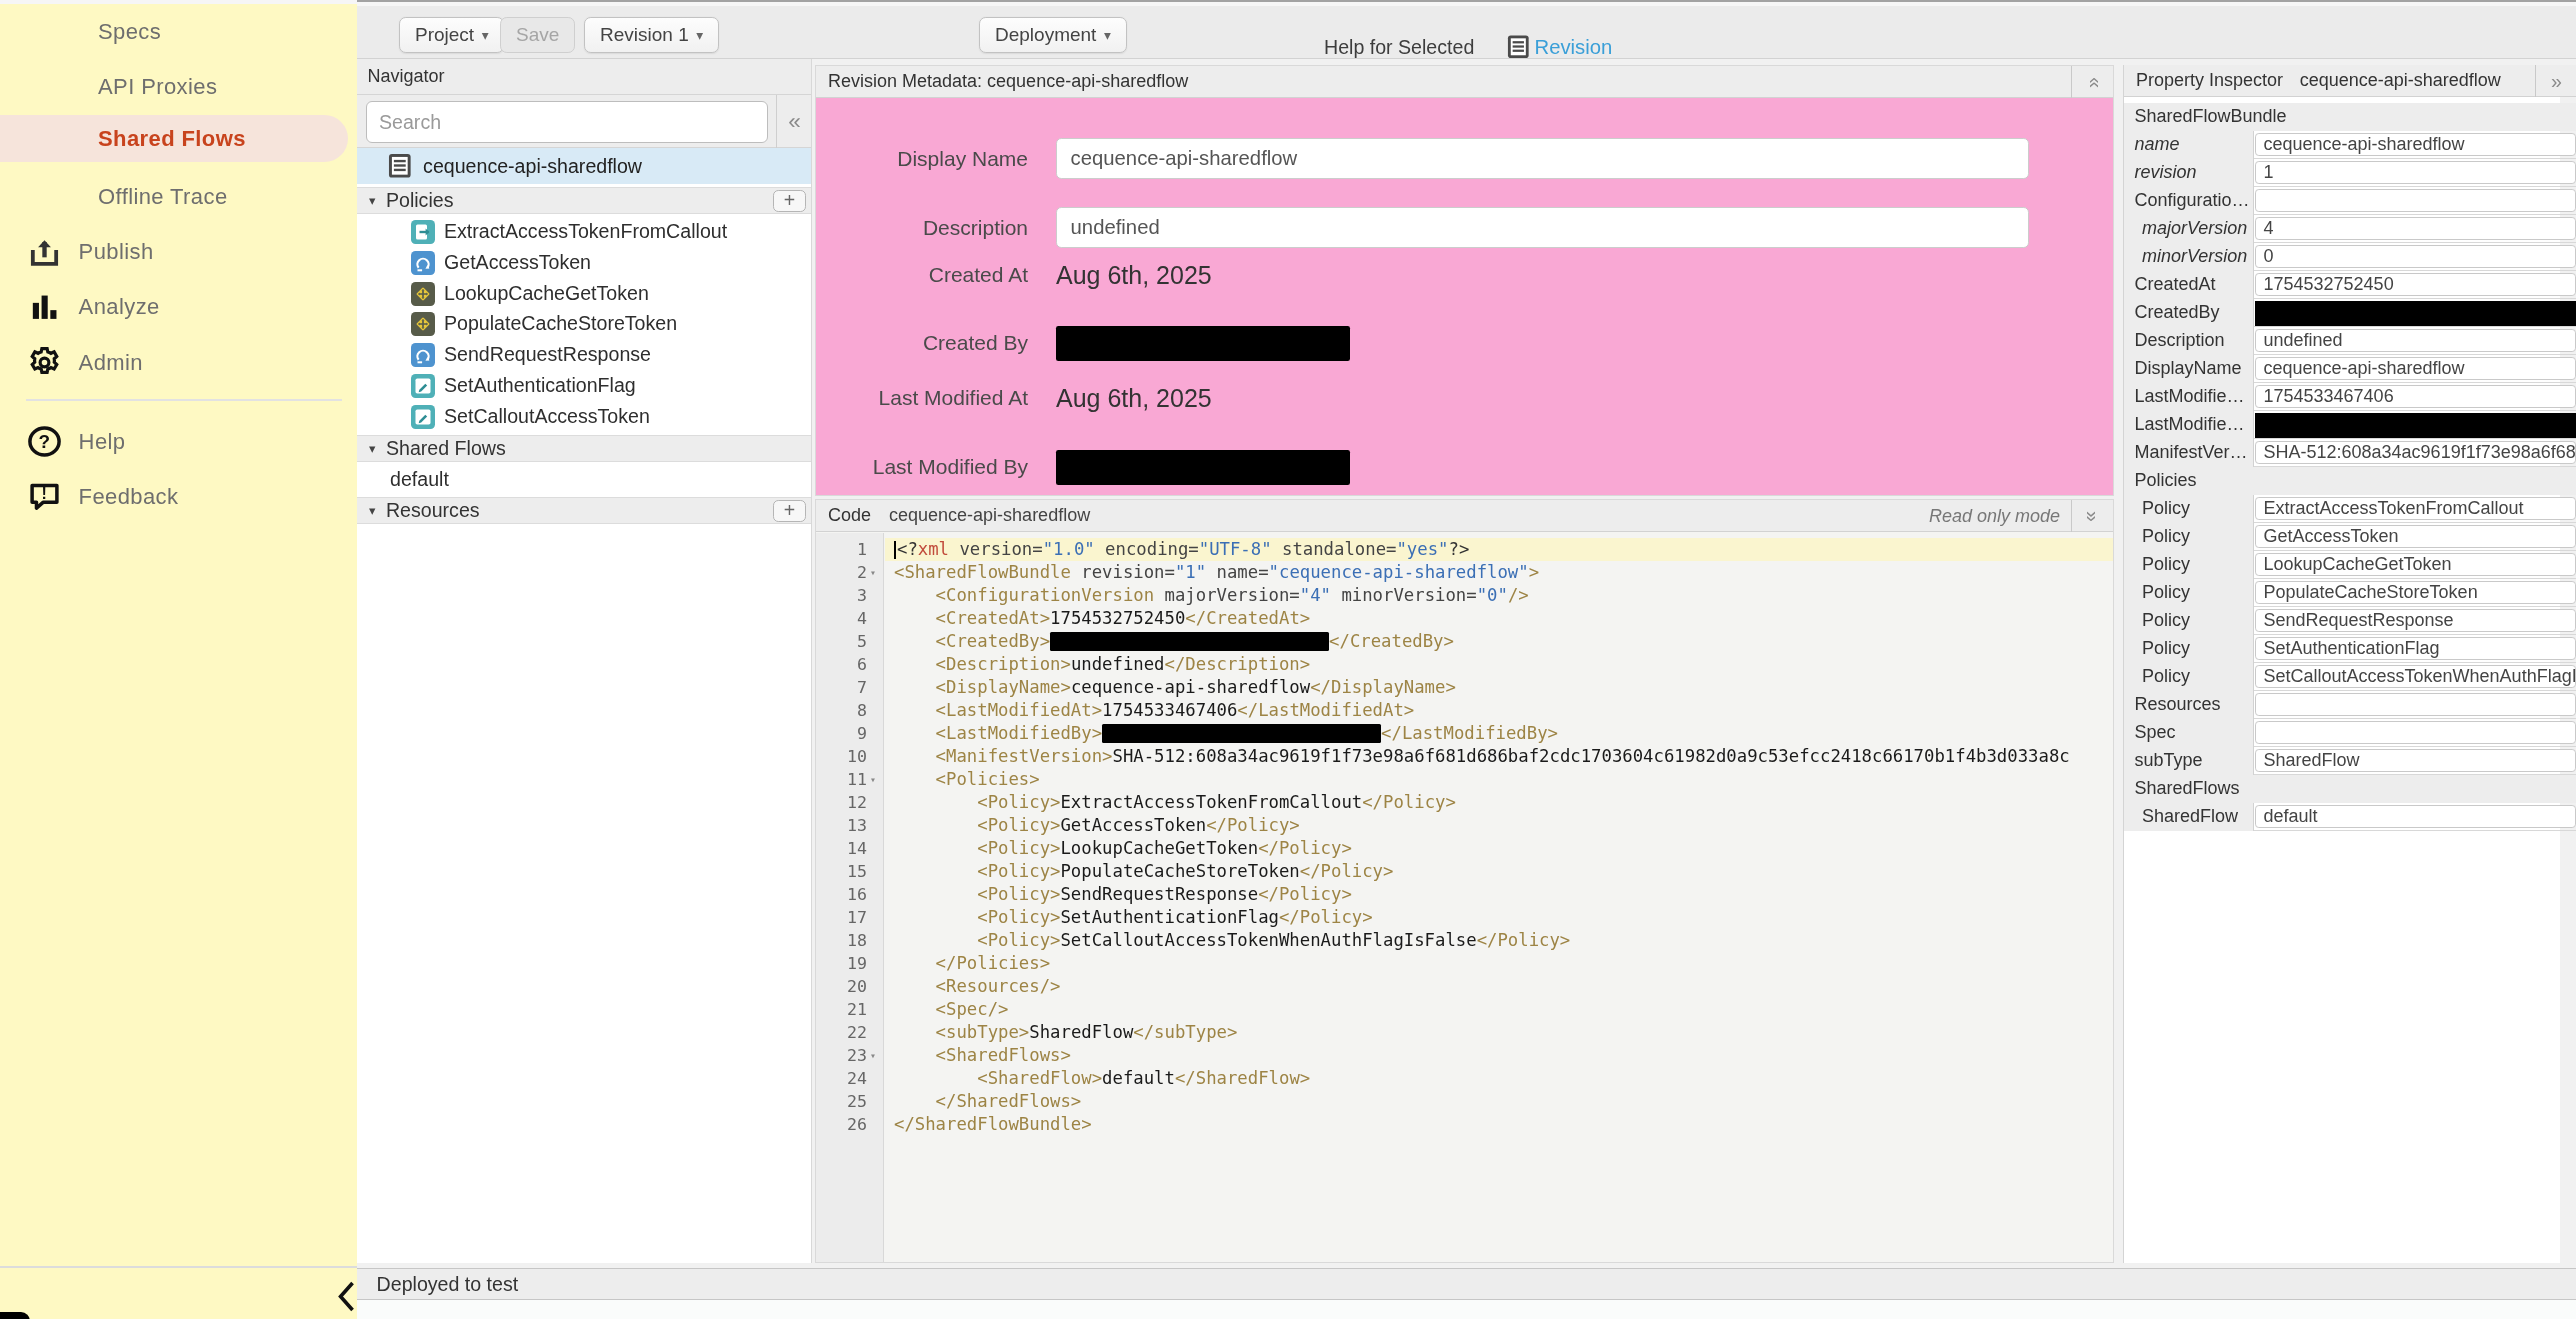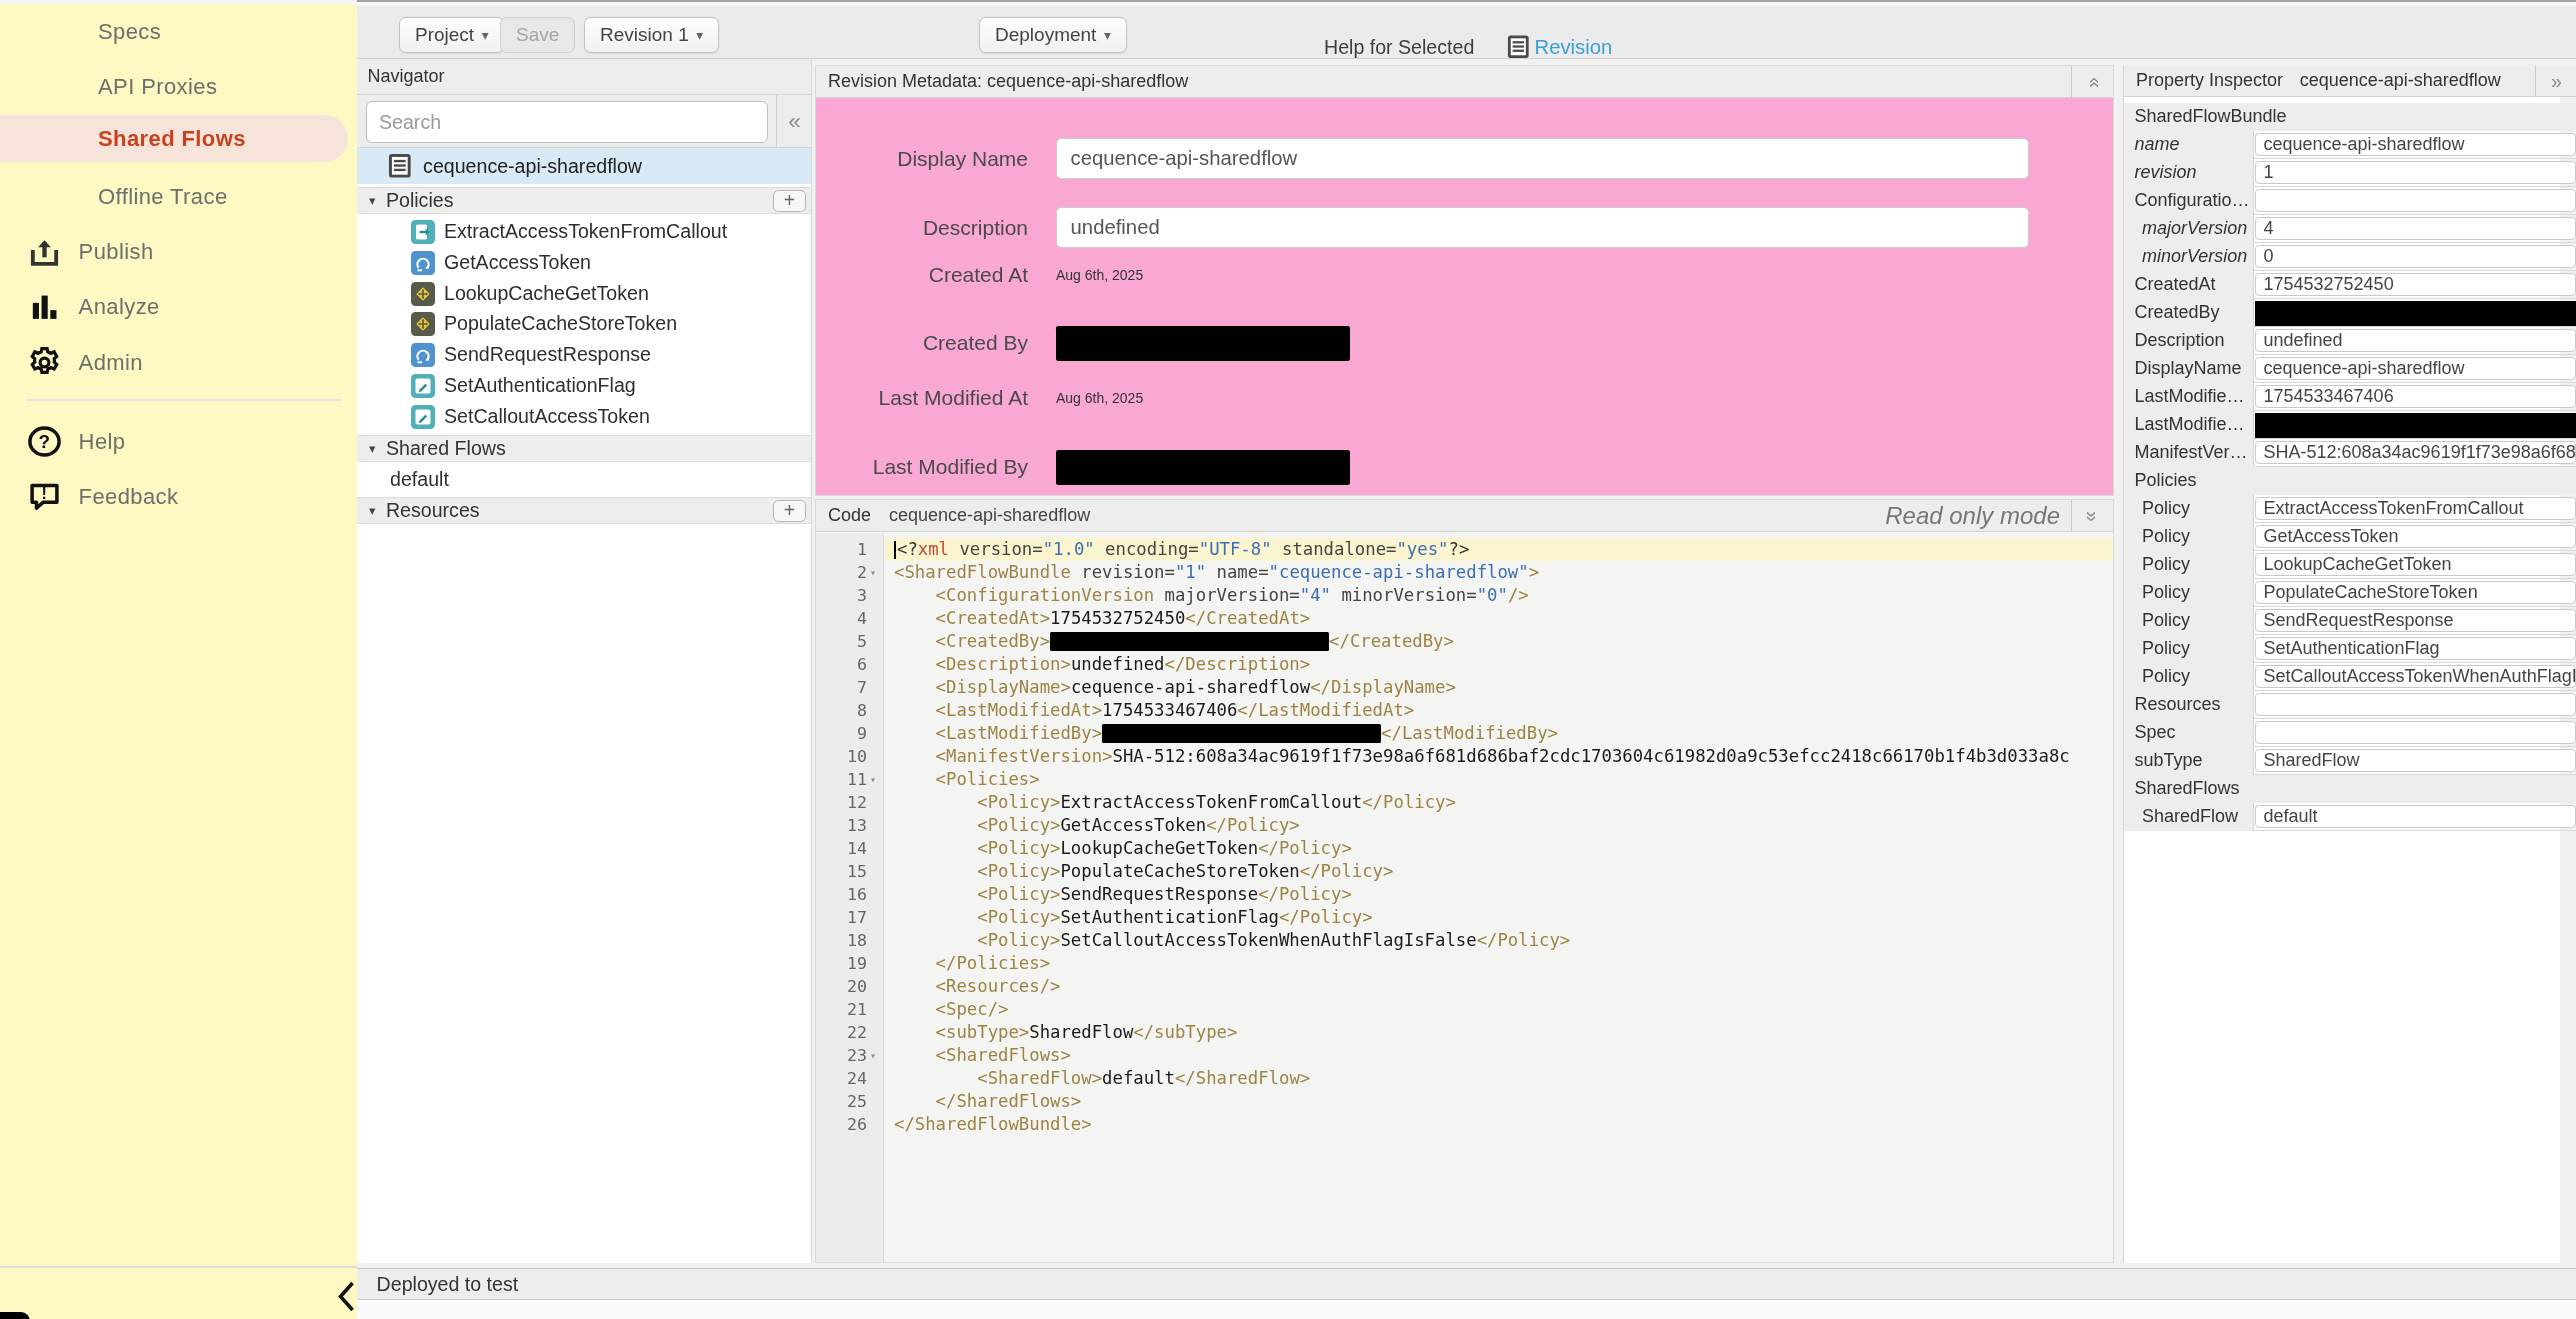--- a/index.html
+++ b/index.html
@@ -53,28 +53,28 @@
 
   
   .metadata { position:absolute; left:815px; top:65px; width:1299px; height:431px; background:#f9a8d4; border:0.8px solid #d9d9d9; }
   .panel-header { position:absolute; left:0; top:0; right:0; height:32px; background:#ededed; border-bottom:1.5px solid #d2d2d2; display:flex; align-items:center; padding-left:12px; font-size:18px; color:#333; }
   .hdr-collapse { position:absolute; right:0; top:0; width:42px; height:32px; border-left:1.5px solid #c9c9c9; display:flex; align-items:center; justify-content:center; color:#8a8a8a; font-size:19.6px; cursor:pointer; }
   .rot-up { transform:rotate(-90deg); display:inline-block; }
   .rot-down { transform:rotate(90deg); display:inline-block; }
   .form-row { position:absolute; left:0; width:1280px; height:42px; }
   .form-label { position:absolute; left:0; width:212px; text-align:right; font-size:21px; color:#4a4a4a; line-height:42px; }
   .form-input { position:absolute; left:240px; top:0; width:973px; height:41px; border:1.5px solid #ccc; border-radius:5.3px; font-size:20.3px; color:#555; padding:0 13.6px; background:#fff; font-family:"Liberation Sans",sans-serif; }
-  .form-text { position:absolute; left:240px; font-size:14px; color:#333; line-height:42px; }
+  .form-text { position:absolute; left:240px; font-size:25px; color:#333; line-height:42px; }
   .redact-box { position:absolute; left:240px; width:294px; height:35px; background:#000; border-radius:2.3px; }
 
   
   .codepanel { position:absolute; left:815px; top:499px; width:1299px; height:764px; background:#f4f4f2; border:0.8px solid #d9d9d9; overflow:hidden; }
   .code-title { display:flex; gap:18px; align-items:center; }
   .code-name { color:#444; }
-  .readonly { position:absolute; right:53px; top:0; height:32px; display:flex; align-items:center; font-size:24px; font-style:italic; color:#777; }
+  .readonly { position:absolute; right:53px; top:0; height:32px; display:flex; align-items:center; font-size:18px; font-style:italic; color:#777; }
   .code-body { position:absolute; left:0; top:33px; right:0; bottom:0; overflow:hidden; }
   .gutter-bg { position:absolute; left:0; top:0; width:68px; bottom:0; background:#ececec; border-right:1.5px solid #d8d8d8; }
   .code-lines { position:absolute; left:0; top:4.5px; right:0; }
   .code-line { position:relative; height:23px; line-height:23px; white-space:pre; font-family:"DejaVu Sans Mono",monospace; font-size:17.3px; }
   .code-line .num { position:absolute; left:0; width:51px; text-align:right; color:#666; font-size:16.6px; }
   .code-line .fold { position:absolute; left:54px; top:0; color:#888; font-size:9.8px; }
   .code-line .src { position:absolute; left:78px; top:0; white-space:pre; }
   .code-line.active .linebg { position:absolute; left:69px; right:0; top:0; height:23px; background:#faf5cf; }
   .cursor { display:inline-block; width:1.5px; height:18px; background:#000; vertical-align:middle; margin-right:1.5px; }
   .tok-m { color:#333; } .tok-x { color:#c14b3b; } .tok-t { color:#9d8445; } .tok-a { color:#444; } .tok-s { color:#3b6fb5; } .tok-c { color:#1a1a1a; }

